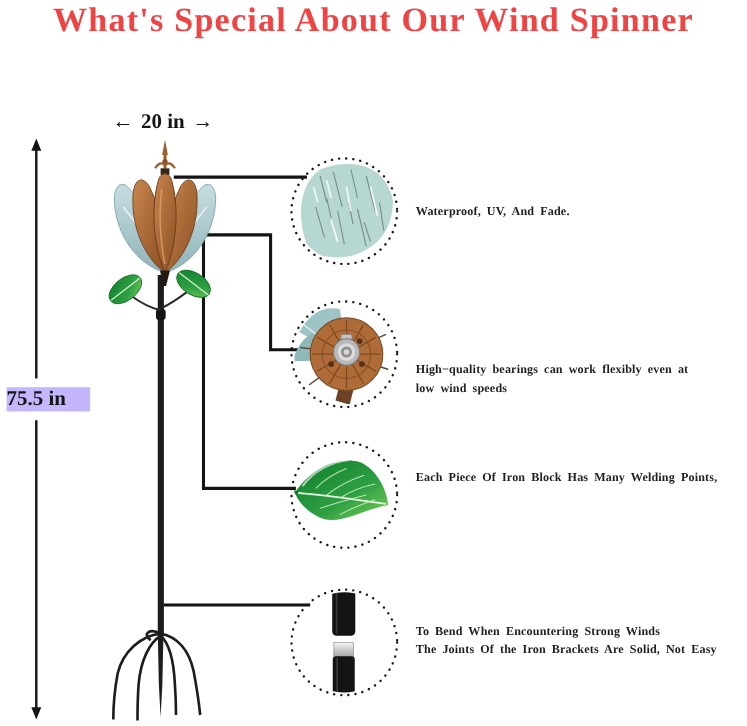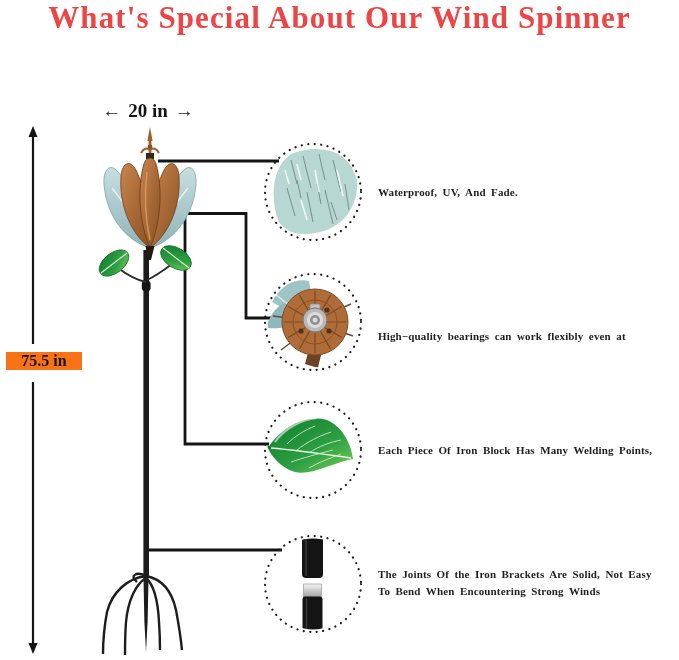--- a/index.html
+++ b/index.html
@@ -12,34 +12,34 @@
     font-weight:700;font-size:31px;letter-spacing:1.1px;color:#ef4444;
     font-family:"Liberation Serif", serif;white-space:nowrap;
   }
   .diagram-svg{position:absolute;left:0;top:0;}
   .dim-width{
     position:absolute;left:88px;top:100px;width:120px;display:flex;
     justify-content:center;align-items:center;gap:7px;
     font-weight:700;font-size:19px;color:#141414;
   }
   .dim-height{
-    position:absolute;left:6px;top:352px;width:76px;text-align:center;
-    font-weight:700;font-size:16px;color:#141414;background:#f97316;
+    position:absolute;left:6px;top:352px;width:76px;
+    font-weight:700;font-size:19px;color:#141414;background:#c4b5fd;
   }
   .callout{position:absolute;width:104px;height:104px;}
   .c1{left:261px;top:140px;}
   .c2{left:261px;top:270px;}
   .c3{left:261px;top:398px;}
   .c4{left:261px;top:532px;}
   .feature{
     position:absolute;left:378px;color:#1f1f1f;font-weight:700;
     font-size:11px;line-height:17px;letter-spacing:0.15px;word-spacing:2.5px;
     white-space:nowrap;
   }
-  .t1{top:184px;} .t2{top:328px;} .t3{top:442px;} .t4{top:566px;}
+  .t1{top:184px;} .t2{top:328px;} .t3{top:426px;} .t4{top:566px;}
 </style>
 </head>
 <body>
 
 <div class="canvas">
 
   <div class="page-title">What's Special About Our Wind Spinner</div>
 
   <svg class="diagram-svg" width="679" height="660" viewBox="0 0 679 660">
     <defs>
@@ -251,22 +251,23 @@
       </g>
       <circle cx="52" cy="52" r="48" fill="none" stroke="#1c1c1c" stroke-width="2.2" stroke-dasharray="0.1 6.4" stroke-linecap="round"></circle>
     </svg>
   </div>
 
   <div class="feature t1">
     <div>Waterproof, UV, And Fade.</div>
   </div>
   <div class="feature t2">
     <div>High−quality bearings can work flexibly even at</div>
+    <div>low wind speeds</div>
   </div>
   <div class="feature t3">
     <div>Each Piece Of Iron Block Has Many Welding Points,</div>
   </div>
   <div class="feature t4">
+    <div>To Bend When Encountering Strong Winds</div>
     <div>The Joints Of the Iron Brackets Are Solid, Not Easy</div>
-    <div>To Bend When Encountering Strong Winds</div>
   </div>
 
 </div>
 
 </body></html>

